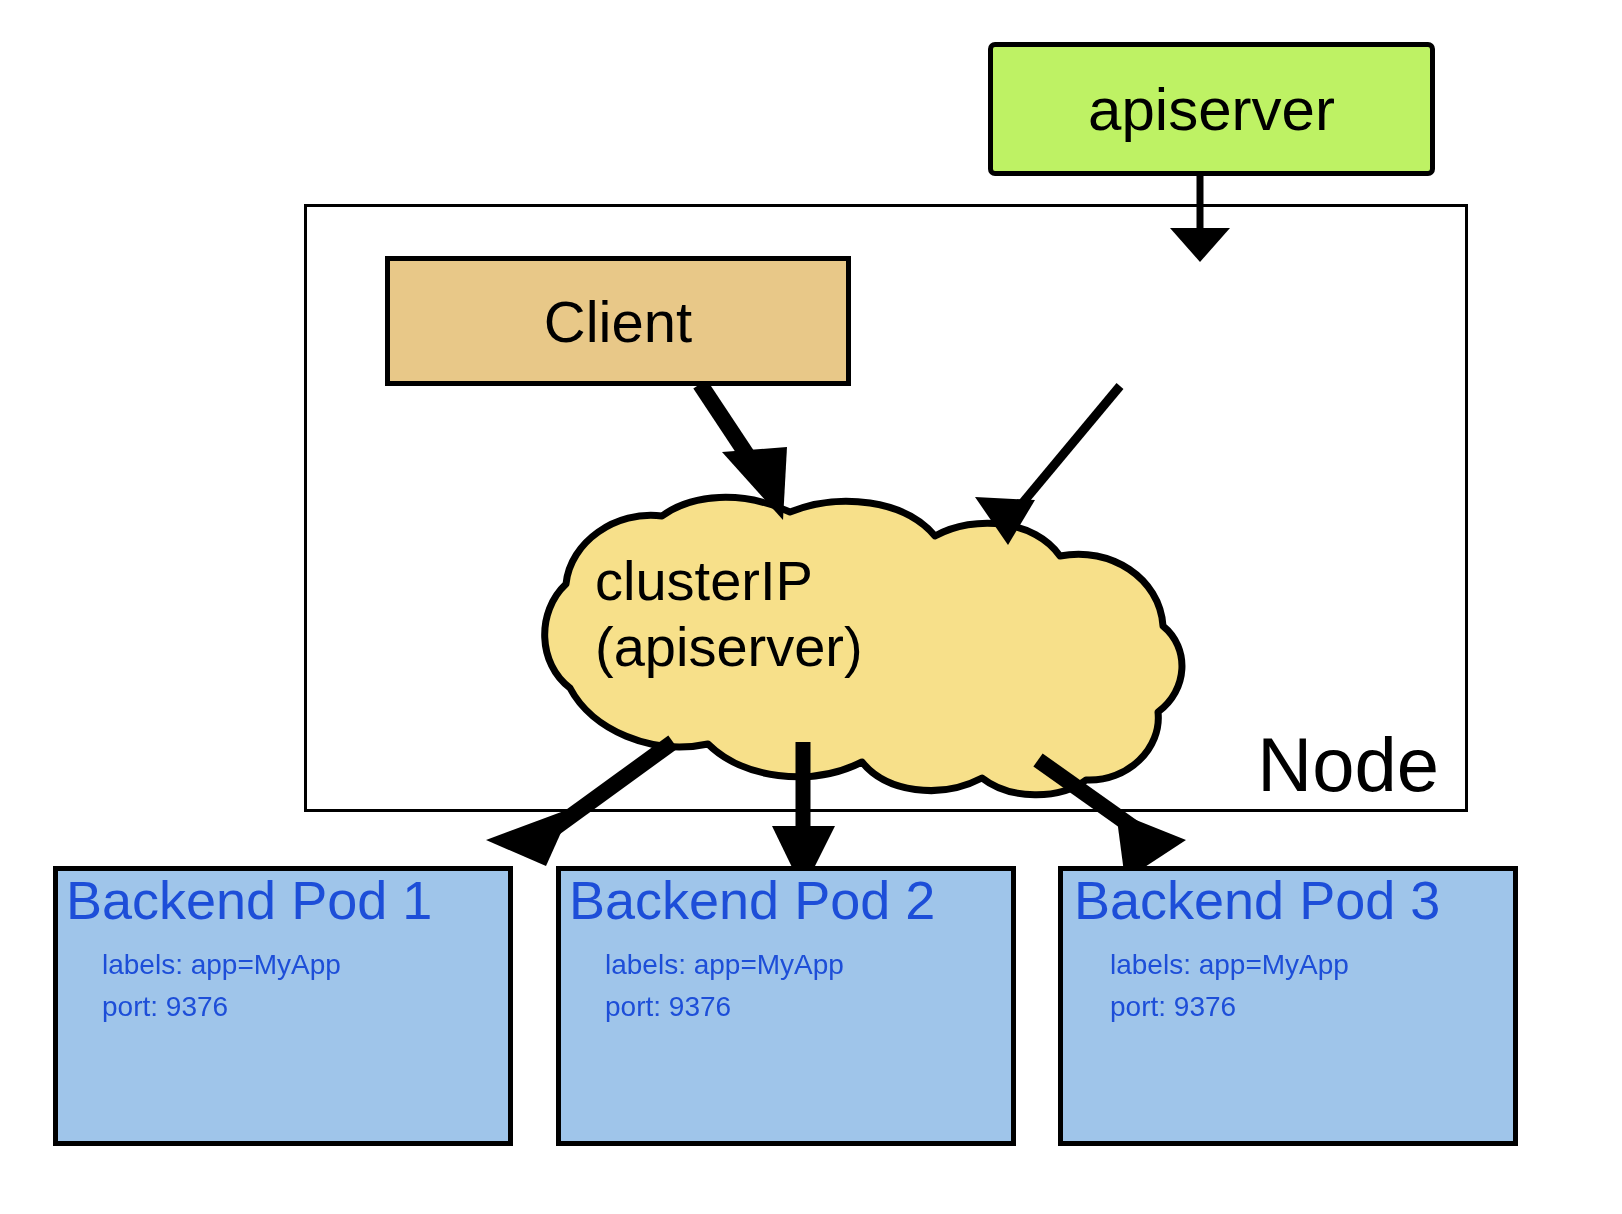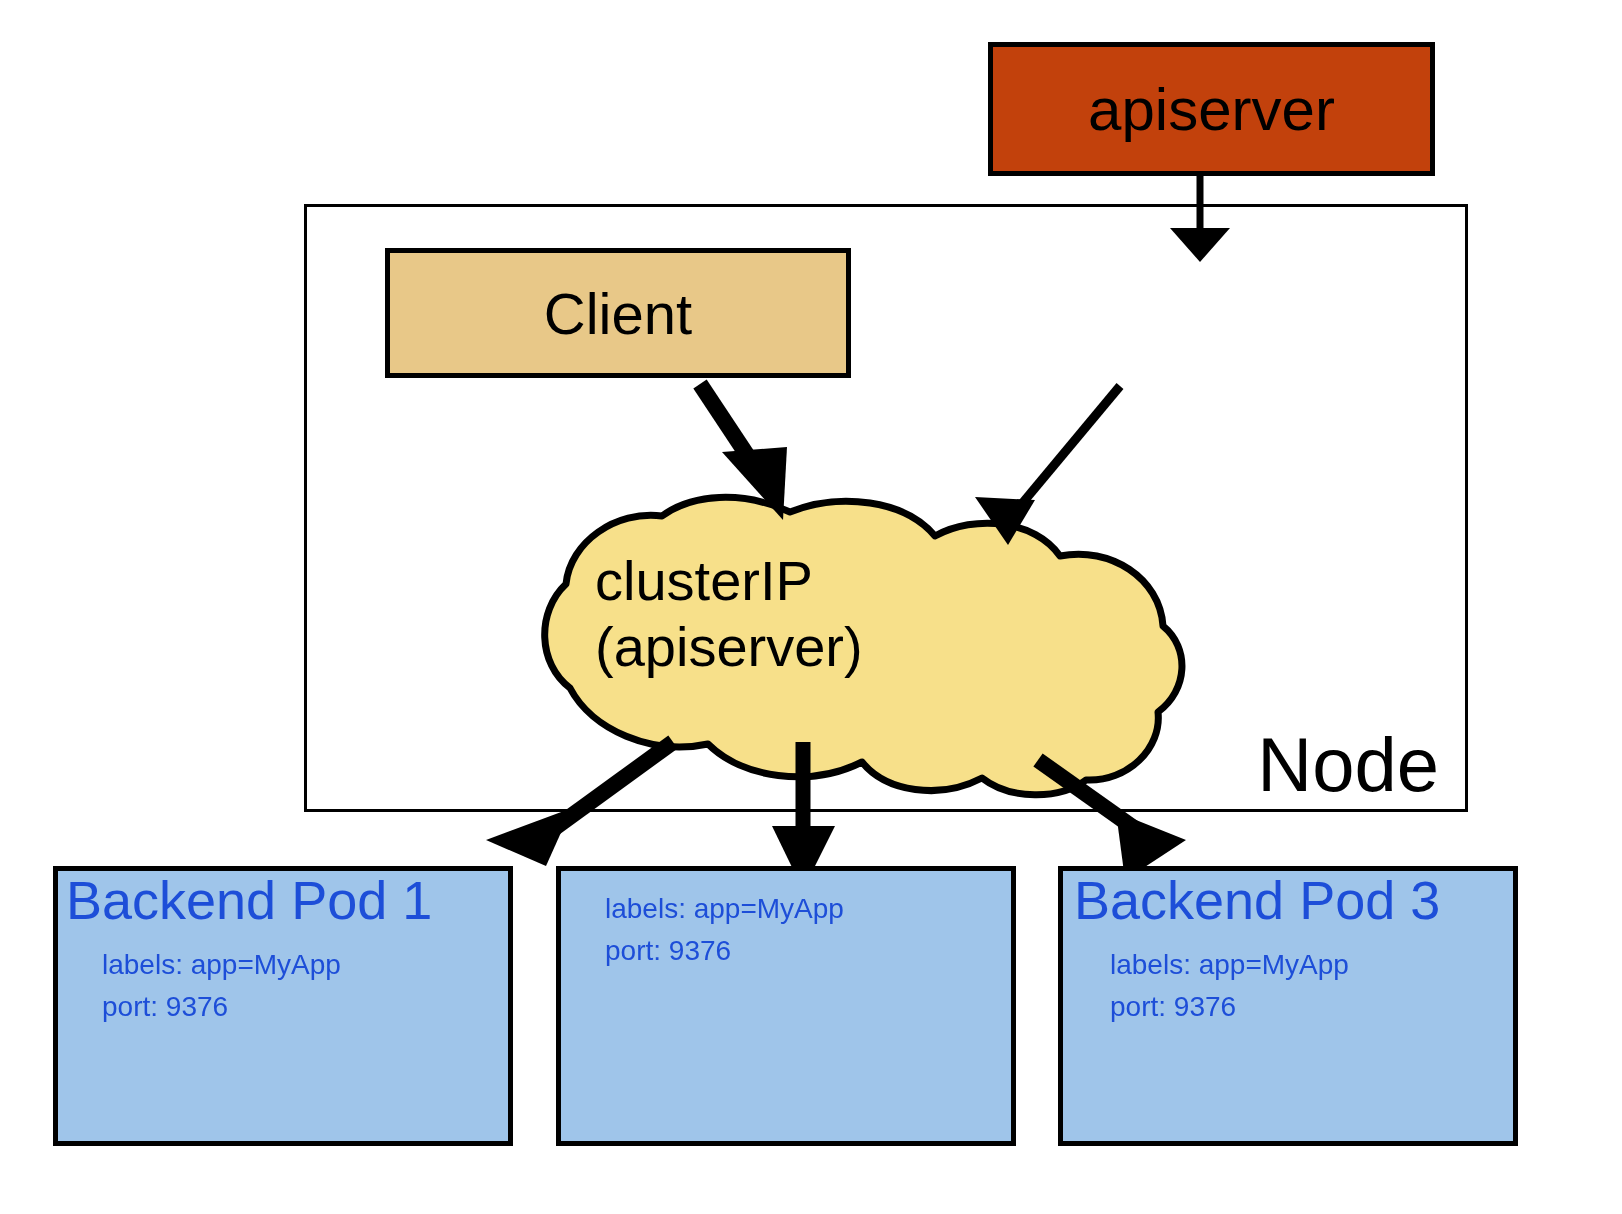--- a/index.html
+++ b/index.html
@@ -50,26 +50,27 @@
     display: flex;
     align-items: center;
     justify-content: center;
     color: #000000;
   }
   .apiserver-box {
     left: 988px;
     top: 42px;
     width: 447px;
     height: 134px;
-    background: #c2410c;
+    background: #bef264;
     font-size: 60px;
+    border-radius: 7px;
   }
   .client-box {
     left: 385px;
-    top: 248px;
+    top: 256px;
     width: 466px;
     height: 130px;
     background: #E8C888;
     font-size: 58px;
   }
   .kubeproxy-box {
     left: 948px;
     top: 256px;
     width: 564px;
     height: 128px;
@@ -190,20 +191,21 @@
   </div>
 
 
   <div class="pod-box pod-1">
     <div class="pod-title">Backend Pod 1</div>
     <div class="pod-meta">labels: app=MyApp</div>
     <div class="pod-meta">port: 9376</div>
   </div>
 
   <div class="pod-box pod-2">
+    <div class="pod-title">Backend Pod 2</div>
     <div class="pod-meta">labels: app=MyApp</div>
     <div class="pod-meta">port: 9376</div>
   </div>
 
   <div class="pod-box pod-3">
     <div class="pod-title">Backend Pod 3</div>
     <div class="pod-meta">labels: app=MyApp</div>
     <div class="pod-meta">port: 9376</div>
   </div>
 

